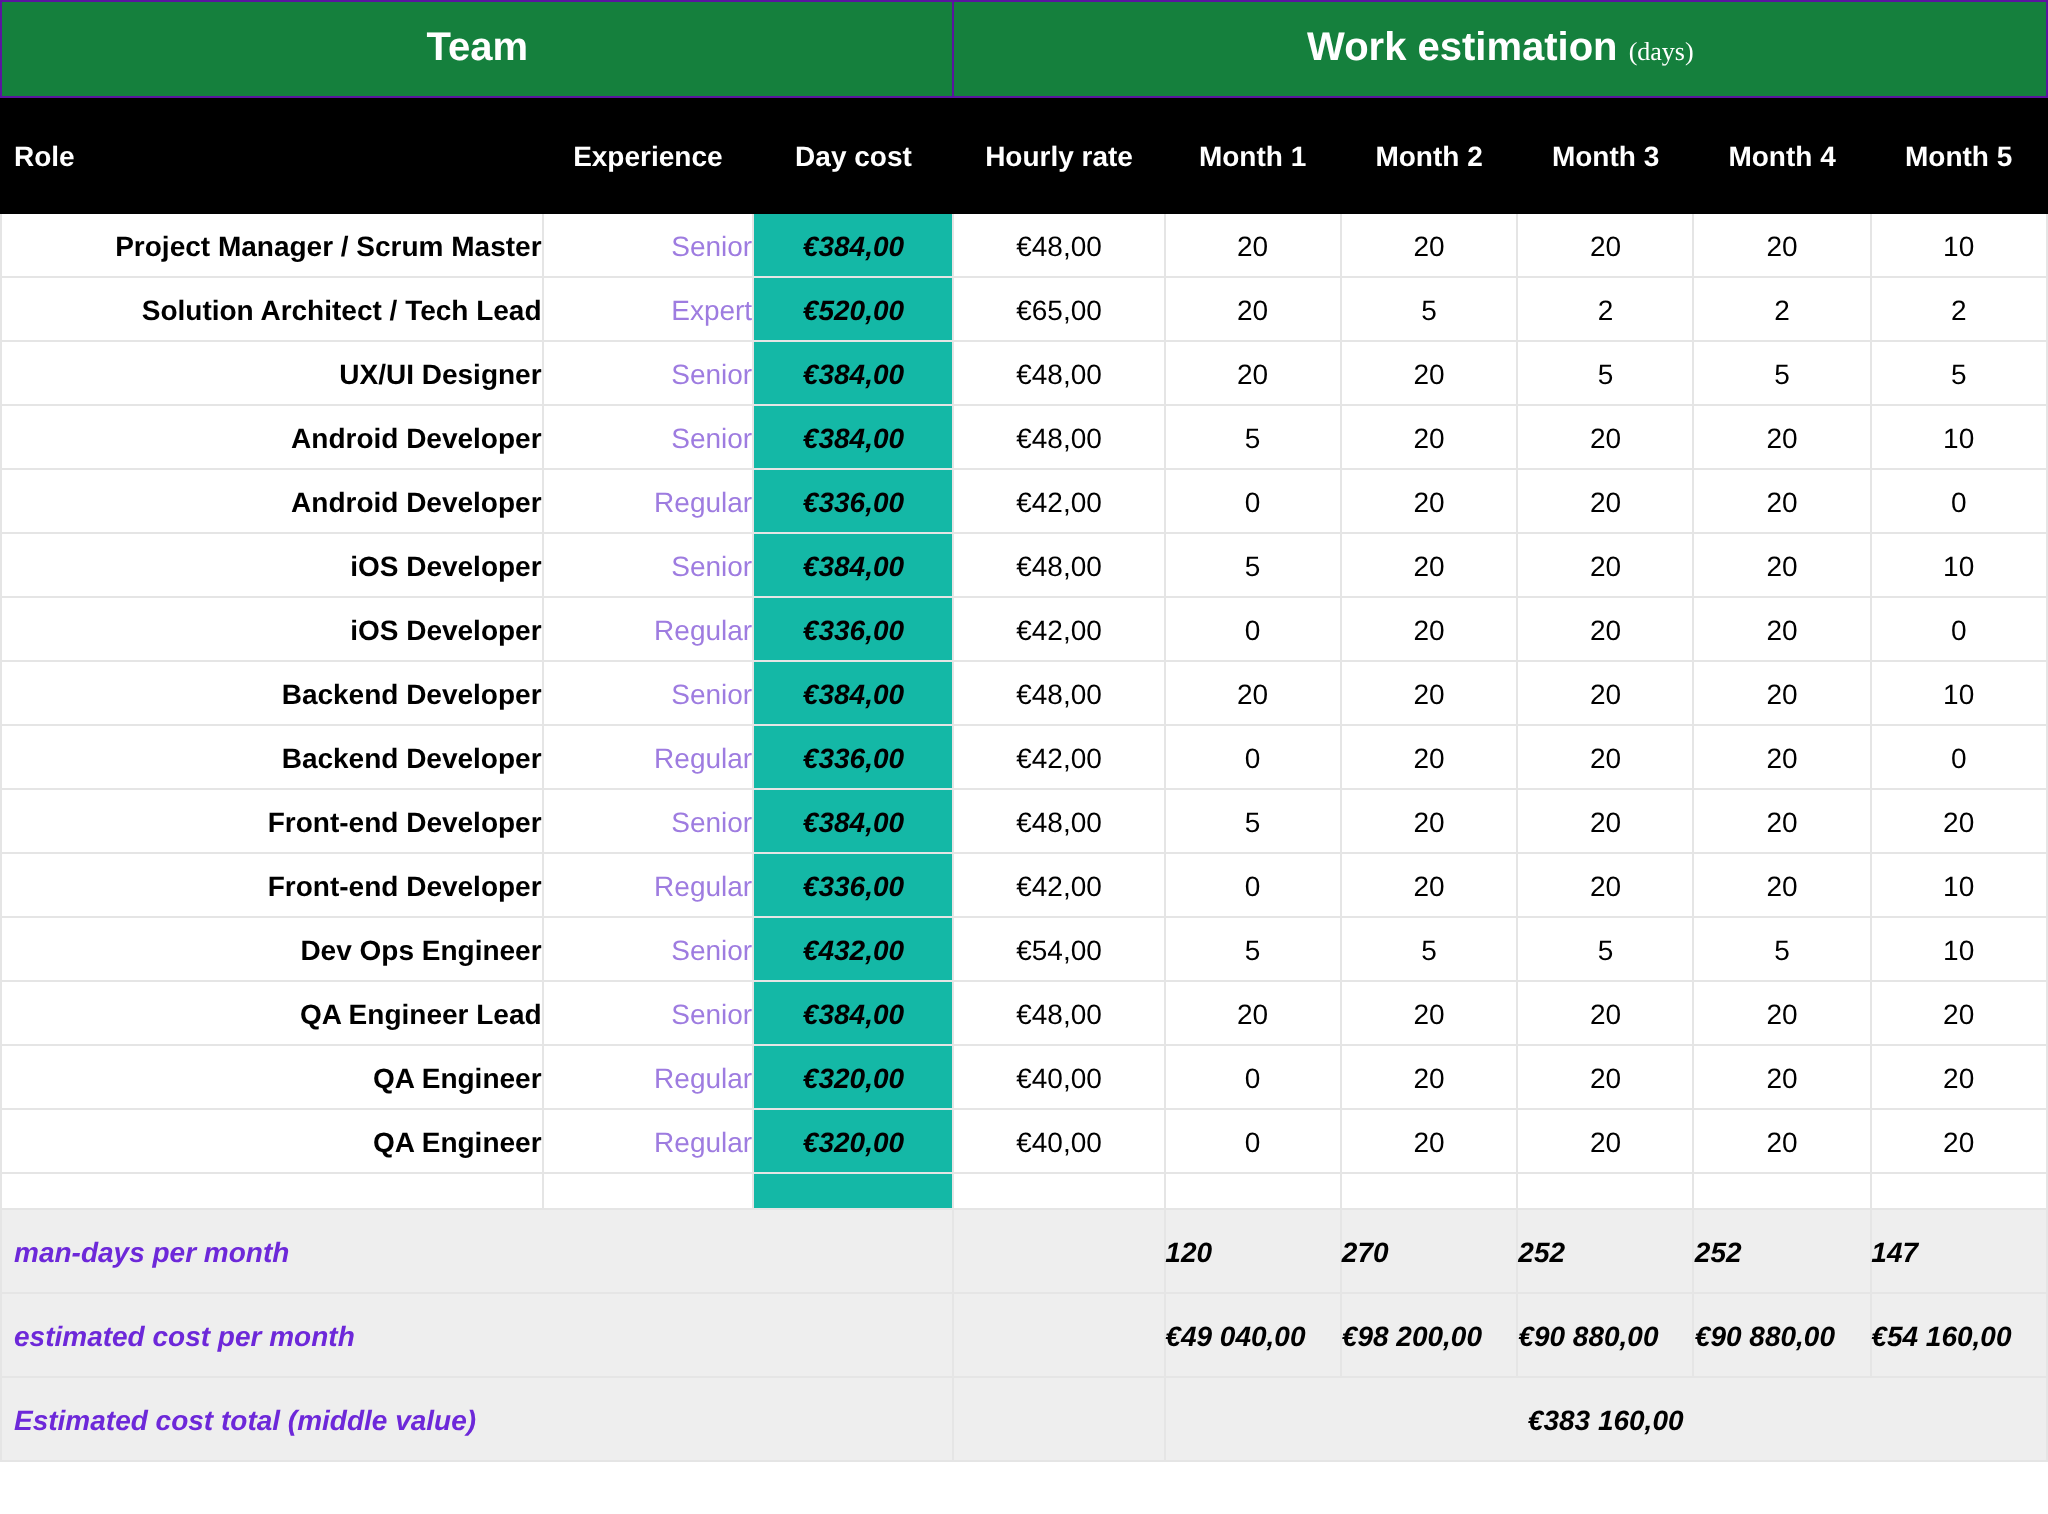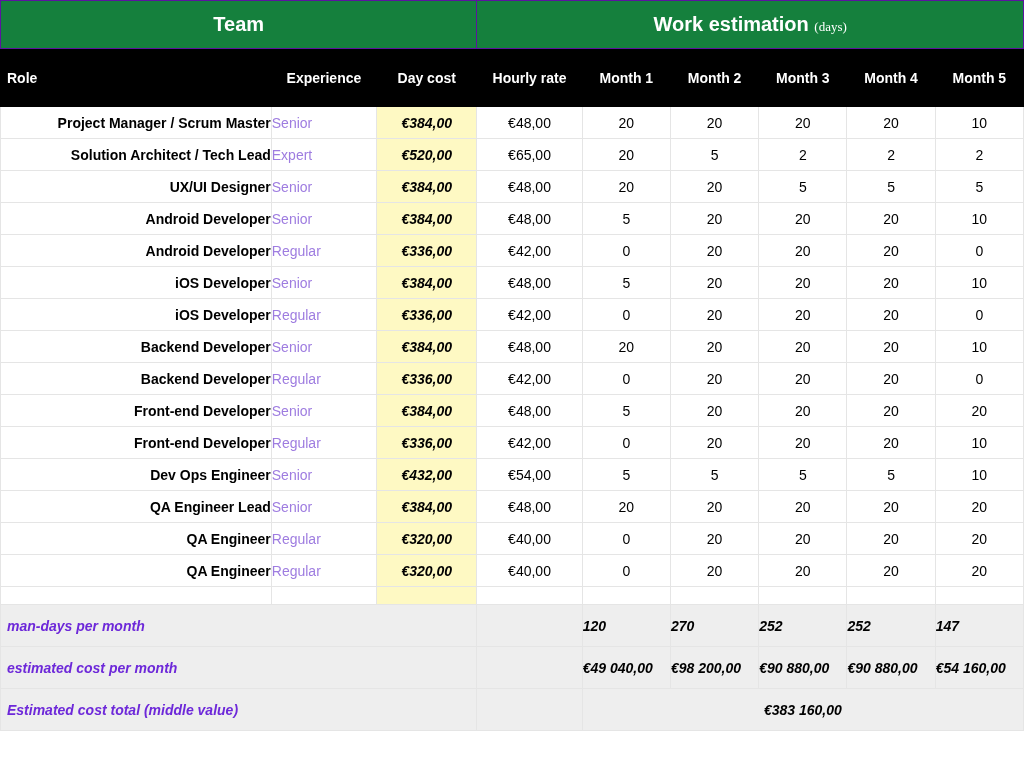--- a/index.html
+++ b/index.html
@@ -37,22 +37,22 @@
     color: #fff;
     font-weight: 700;
     font-size: 14px;
     height: 58px;
     border: 1px solid #000;
     text-align: center;
   }
   .hdr-cols th.col-role { text-align: left; padding-left: 6px; }
   
   td.role   { font-weight: 700; padding-left: 6px; text-align: right; }
-  td.exp    { color: #9e7ce0; font-weight: 500; text-align: left; }
-  td.daycost{ font-style: italic; font-weight: 600; text-align: center; background: #fef9c3; }
+  td.exp    { color: #9e7ce0; font-weight: 500; text-align: right; }
+  td.daycost{ font-style: italic; font-weight: 600; text-align: center; background: #14b8a6; }
   td.rate   { font-weight: 500; text-align: center; }
   td.mon    { font-weight: 500; text-align: center; }
   tr.blank-row td { height: 18px; }
   
   tr.summary td {
     background: #eeeeee;
     font-weight: 700;
     font-style: italic;
     height: 42px;
   }

